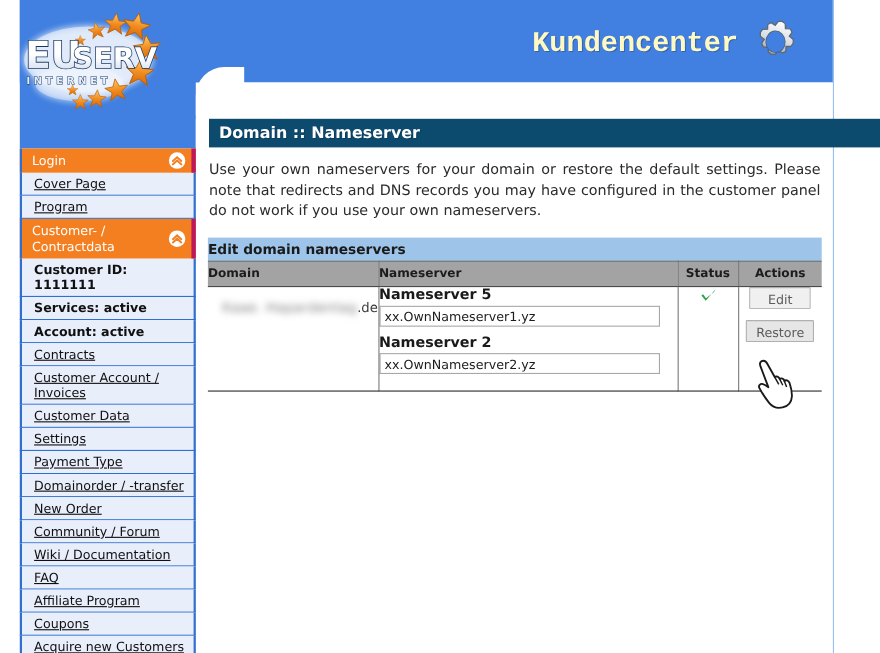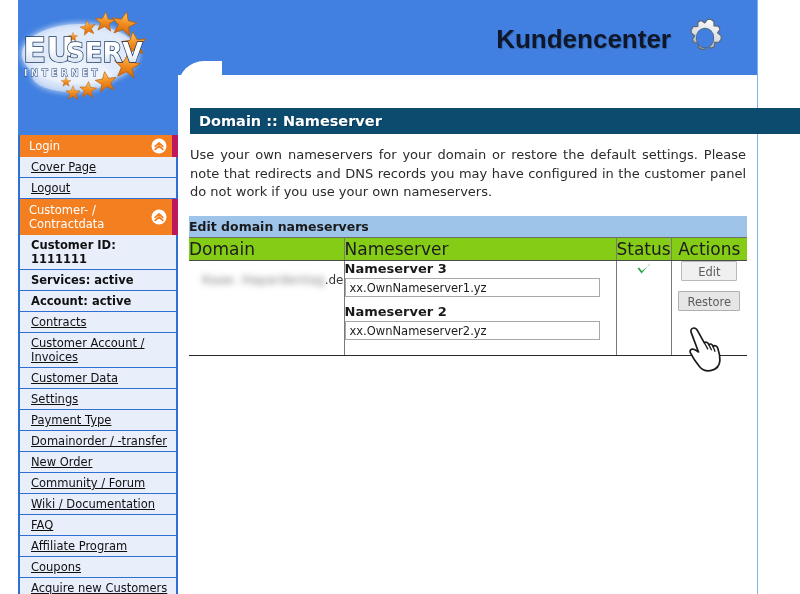--- a/index.html
+++ b/index.html
@@ -45,24 +45,24 @@
     width: 160px; height: 135px;
     background: #4180e0;
   }
 
   .brand-title {
     position: absolute;
     right: 86px;
     top: 24px;
     font-size: 26px;
     font-weight: bold;
-    color: #0f172a;
+    color: #fef9c3;
     letter-spacing: 0px;
     text-shadow: 1px 1px 0 rgba(0,0,0,0.22);
-    font-family: Liberation Sans, sans-serif;
+    font-family: Liberation Mono, monospace;
   }
   .gear-icon {
     position: absolute;
     right: 28px;
     top: 14px;
     width: 48px; height: 48px;
   }
 
   
   .logo-wrap {
@@ -140,24 +140,24 @@
     background: #9fc4ea;
     color: #1a1a1a;
     font-size: 12.5px;
     font-weight: bold;
     height: 21px;
     line-height: 21px;
     padding-left: 7px;
     border-bottom: 1px solid #6d6d6d;
   }
   .col-head {
-    background: #84cc16;
+    background: #a3a3a3;
     color: #1c1c1c;
-    font-size: 17px;
-    font-weight: normal;
+    font-size: 11px;
+    font-weight: bold;
     height: 22px;
     line-height: 22px;
     text-align: left;
     padding-left: 7px;
     border-bottom: 1px solid #4a4a4a;
     border-right: 1px solid #7a7a7a;
   }
   .col-head.center { text-align: center; padding-left: 0; }
   .col-head.last { border-right: none; }
 
@@ -253,21 +253,21 @@
     width: 160px;
   }
   .side-group-head {
     position: relative;
     background: #f47f20;
     color: #ffffff;
     font-size: 11.5px;
     line-height: 14px;
     padding: 4px 26px 4px 9px;
     border-left: 2px solid #2e6fd1;
-    border-right: 6px solid #be185d;
+    border-right: 4px solid #be185d;
     box-sizing: border-box;
     min-height: 21px;
   }
   .collapse-icon {
     position: absolute;
     right: 5px;
     top: 50%;
     transform: translateY(-50%);
     width: 16px; height: 16px;
   }
@@ -412,21 +412,21 @@
           <th class="col-head">Domain</th>
           <th class="col-head">Nameserver</th>
           <th class="col-head center">Status</th>
           <th class="col-head center last">Actions</th>
         </tr>
         <tr>
           <td class="body-cell domain-cell">
             <span class="domain-blur"><span class="redacted">Kaae. Hapardentag</span><span>.de</span></span>
           </td>
           <td class="body-cell ns-cell">
-            <div class="ns-label">Nameserver 3</div>
+            <div class="ns-label">Nameserver 5</div>
             <input class="ns-input" type="text" value="xx.OwnNameserver1.yz" style="">
             <div class="ns-label second">Nameserver 2</div>
             <input class="ns-input" type="text" value="xx.OwnNameserver2.yz" style="">
           </td>
           <td class="body-cell status-cell">
             <span class="check">
               <svg viewBox="0 0 16 16" width="16" height="16" aria-hidden="true">
                 <path d="M1.6 7.6 L5.6 12.4 L14.6 1.8 L12.9 4.6 L5.8 10.1 L3.2 6.5 Z" fill="#2fa34b"></path>
               </svg>
             </span>
@@ -463,21 +463,21 @@
           <circle cx="8" cy="8" r="7.5" fill="#ffffff"></circle>
           <path d="M4.2 8.4 L8 5.0 L11.8 8.4" fill="none" stroke="#f47f20" stroke-width="1.8" stroke-linecap="round"></path>
           <path d="M4.2 11.4 L8 8.0 L11.8 11.4" fill="none" stroke="#f47f20" stroke-width="1.8" stroke-linecap="round"></path>
         </svg>
       </span>
     </div>
     <div class="side-item link">
       <span class="lbl">Cover Page</span>
     </div>
     <div class="side-item link">
-      <span class="lbl">Logout</span>
+      <span class="lbl">Program</span>
     </div>
 
     <div class="side-group-head">
       <span>Customer- / Contractdata</span>
       <span class="collapse-icon">
         <svg viewBox="0 0 16 16" width="16" height="16" aria-hidden="true">
           <circle cx="8" cy="8" r="7.5" fill="#ffffff"></circle>
           <path d="M4.2 8.4 L8 5.0 L11.8 8.4" fill="none" stroke="#f47f20" stroke-width="1.8" stroke-linecap="round"></path>
           <path d="M4.2 11.4 L8 8.0 L11.8 11.4" fill="none" stroke="#f47f20" stroke-width="1.8" stroke-linecap="round"></path>
         </svg>

